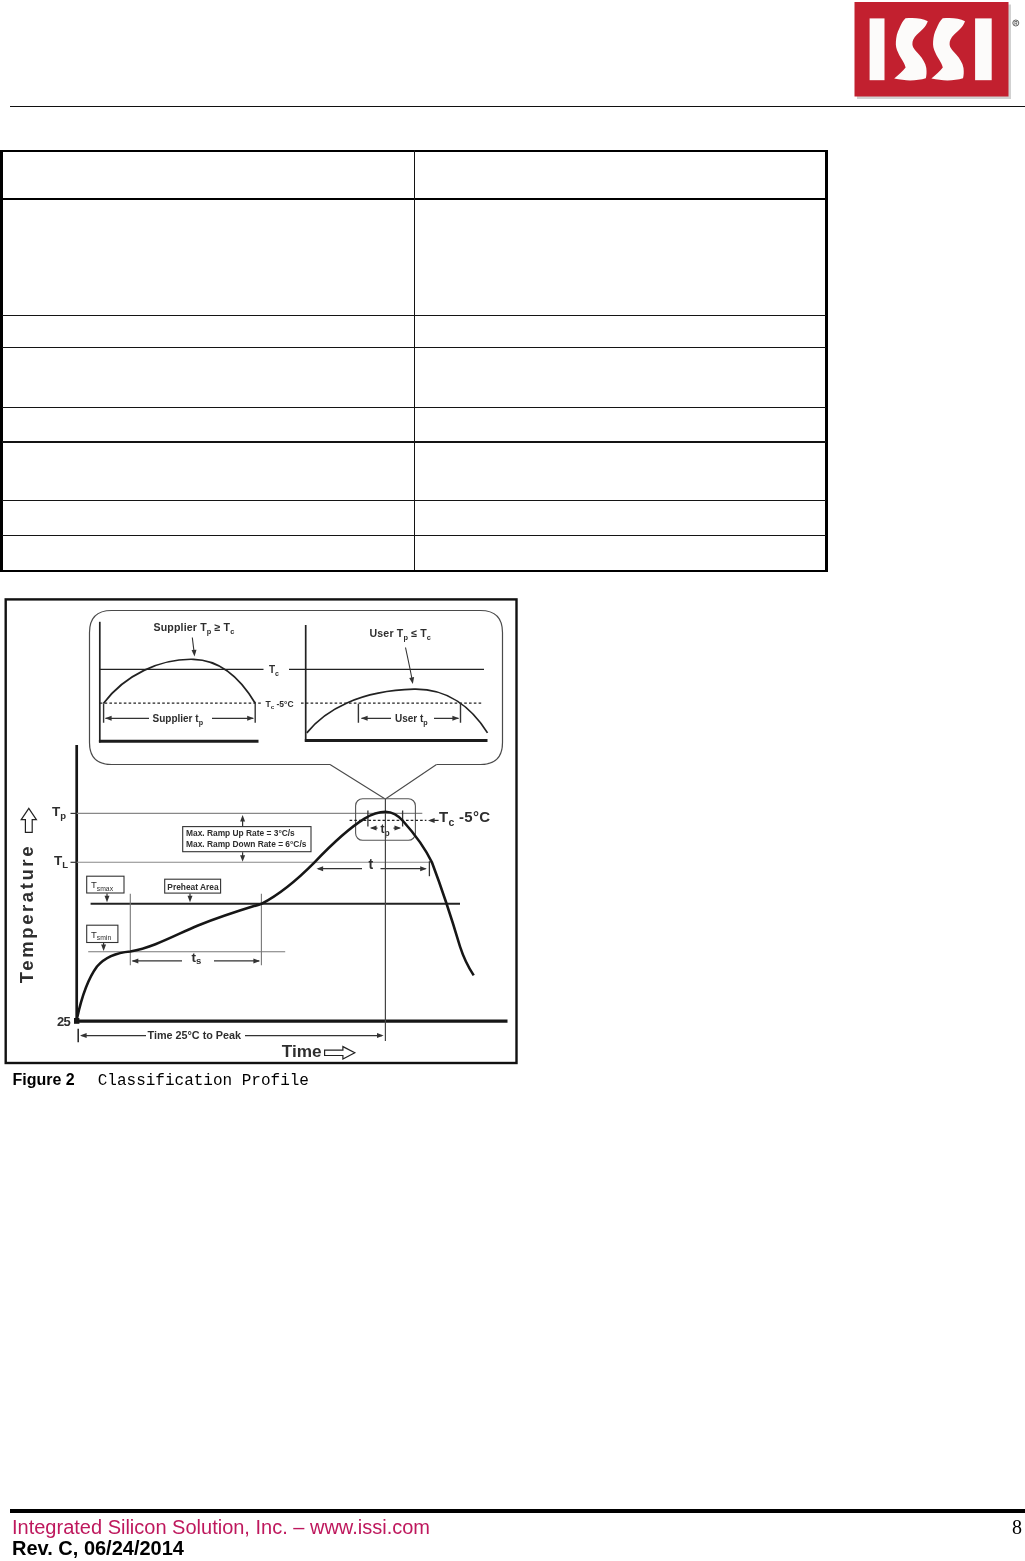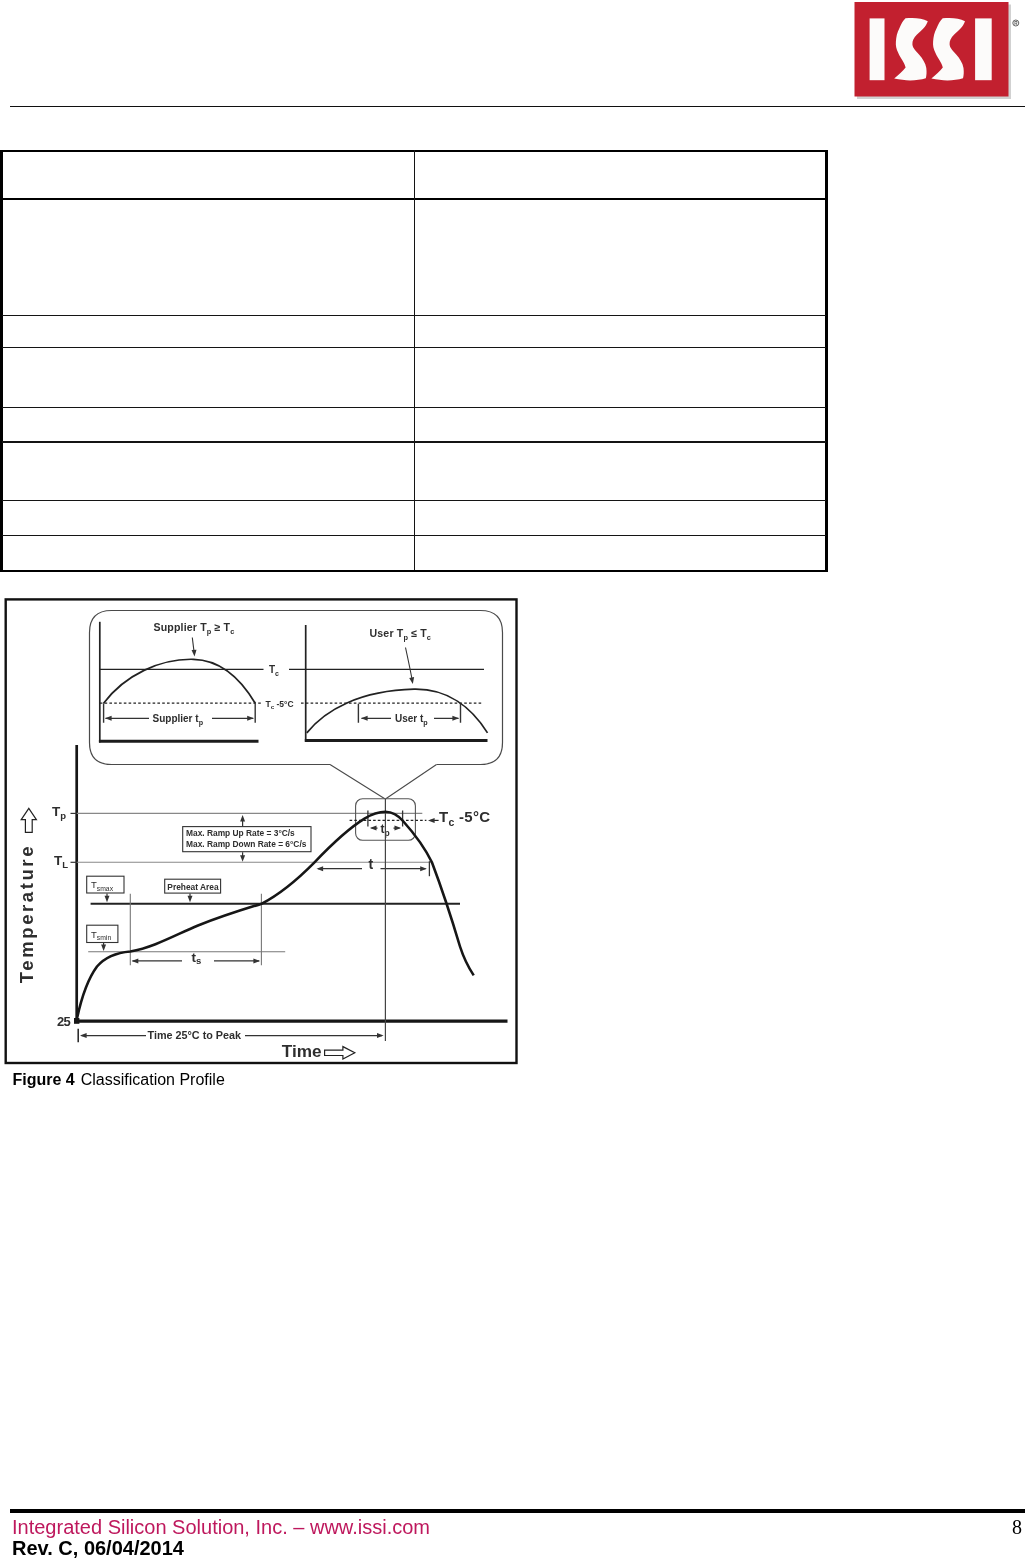--- a/index.html
+++ b/index.html
@@ -233,21 +233,21 @@
 
   <path d="M 324.6 1050.1 H 342.9 V 1046.6 L 354.8 1052.8 L 342.9 1059 V 1055.5 H 324.6 Z" fill="#fff" stroke="#222" stroke-width="1.2"></path>
 
   <text transform="rotate(-90 27 915.6)" x="29" y="921.3" font-size="18.5" letter-spacing="2.6" text-anchor="middle">Temperature</text>
 
   <path d="M 25.4 832.3 V 819.6 H 21.2 L 28.8 808.3 L 36.4 819.6 H 32.2 V 832.3 Z" fill="#fff" stroke="#222" stroke-width="1.2"></path>
 
   </g>
 </svg>
 
-<div class="abs" style="left:12.5px;top:1070.7px;font-size:16px;color:#000;"><b>Figure 4</b><span style="margin-left:6px;">Classification Profile</span></div>
+<div class="abs" style="left:12.5px;top:1070.7px;font-size:16px;color:#000;"><b>Figure 2</b><span style="margin-left:23px;font-family:Liberation Mono, monospace;">Classification Profile</span></div>
 
 <div class="ln" style="left:10px;top:1508.7px;width:1015px;height:4.6px;"></div>
 
 <div class="abs" style="left:12px;top:1515.9px;font-size:20px;color:#be185d;">Integrated Silicon Solution, Inc. – www.issi.com</div>
 
-<div class="abs" style="left:12px;top:1537.4px;font-size:20px;font-weight:bold;color:#000;">Rev. C, 06/04/2014</div>
+<div class="abs" style="left:12px;top:1537.4px;font-size:20px;font-weight:bold;color:#000;">Rev. C, 06/24/2014</div>
 
 <div class="abs" style="right:3px;top:1516.4px;font-size:20px;font-family:'Liberation Serif',serif;color:#000;">8</div>
 
 </body></html>

